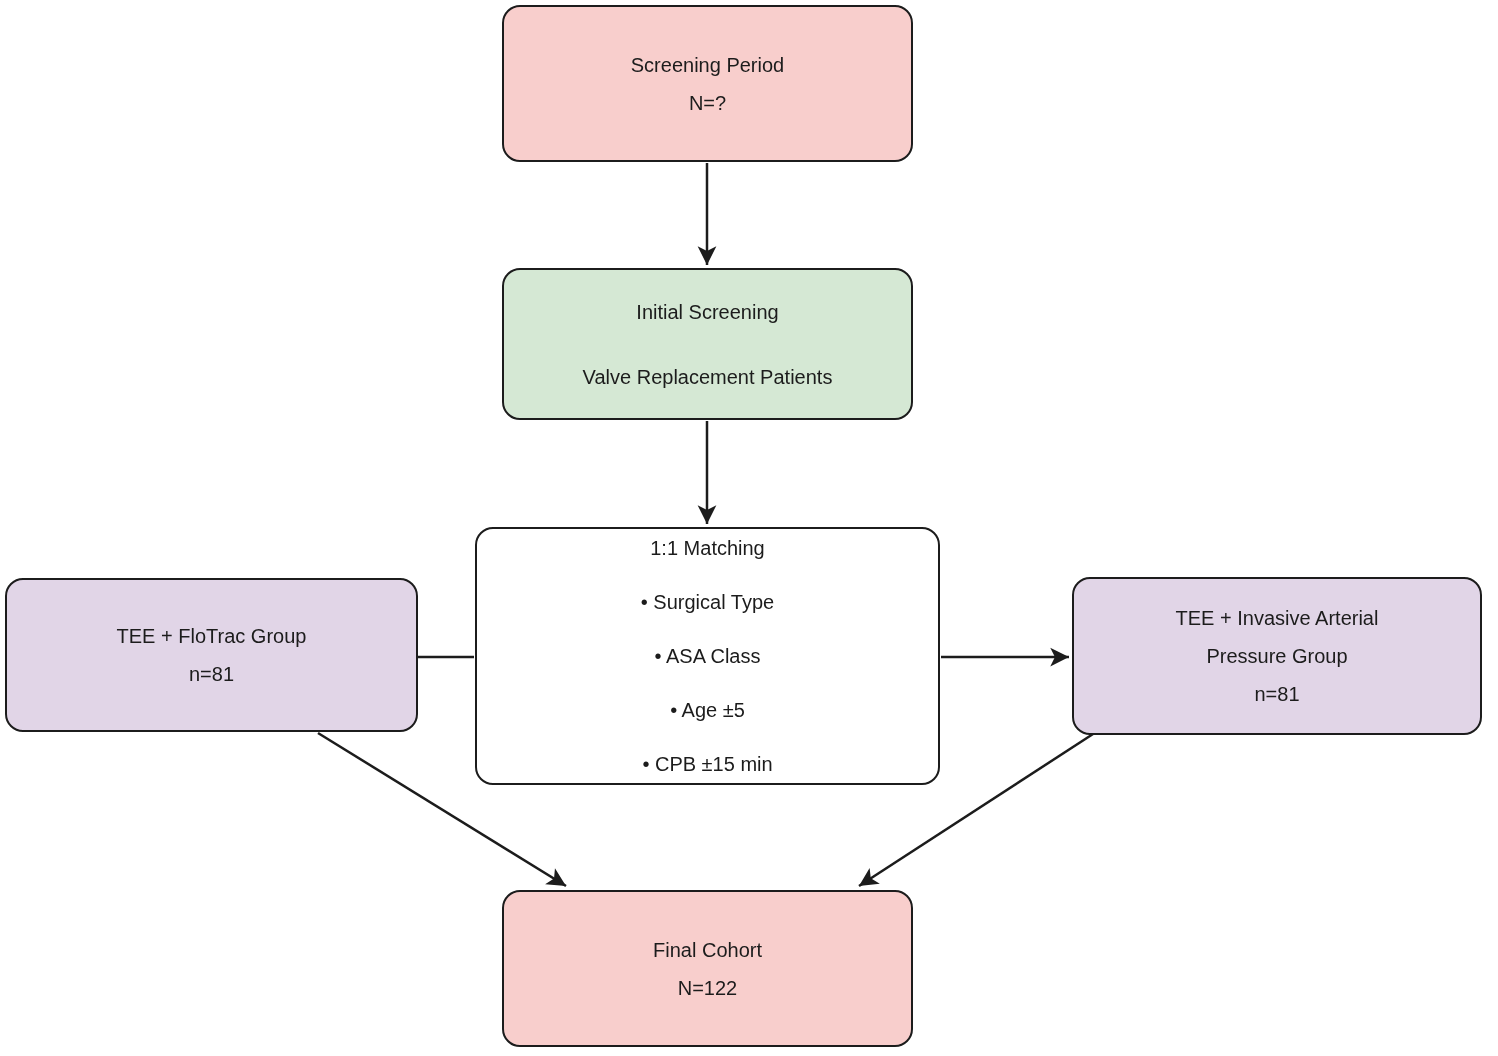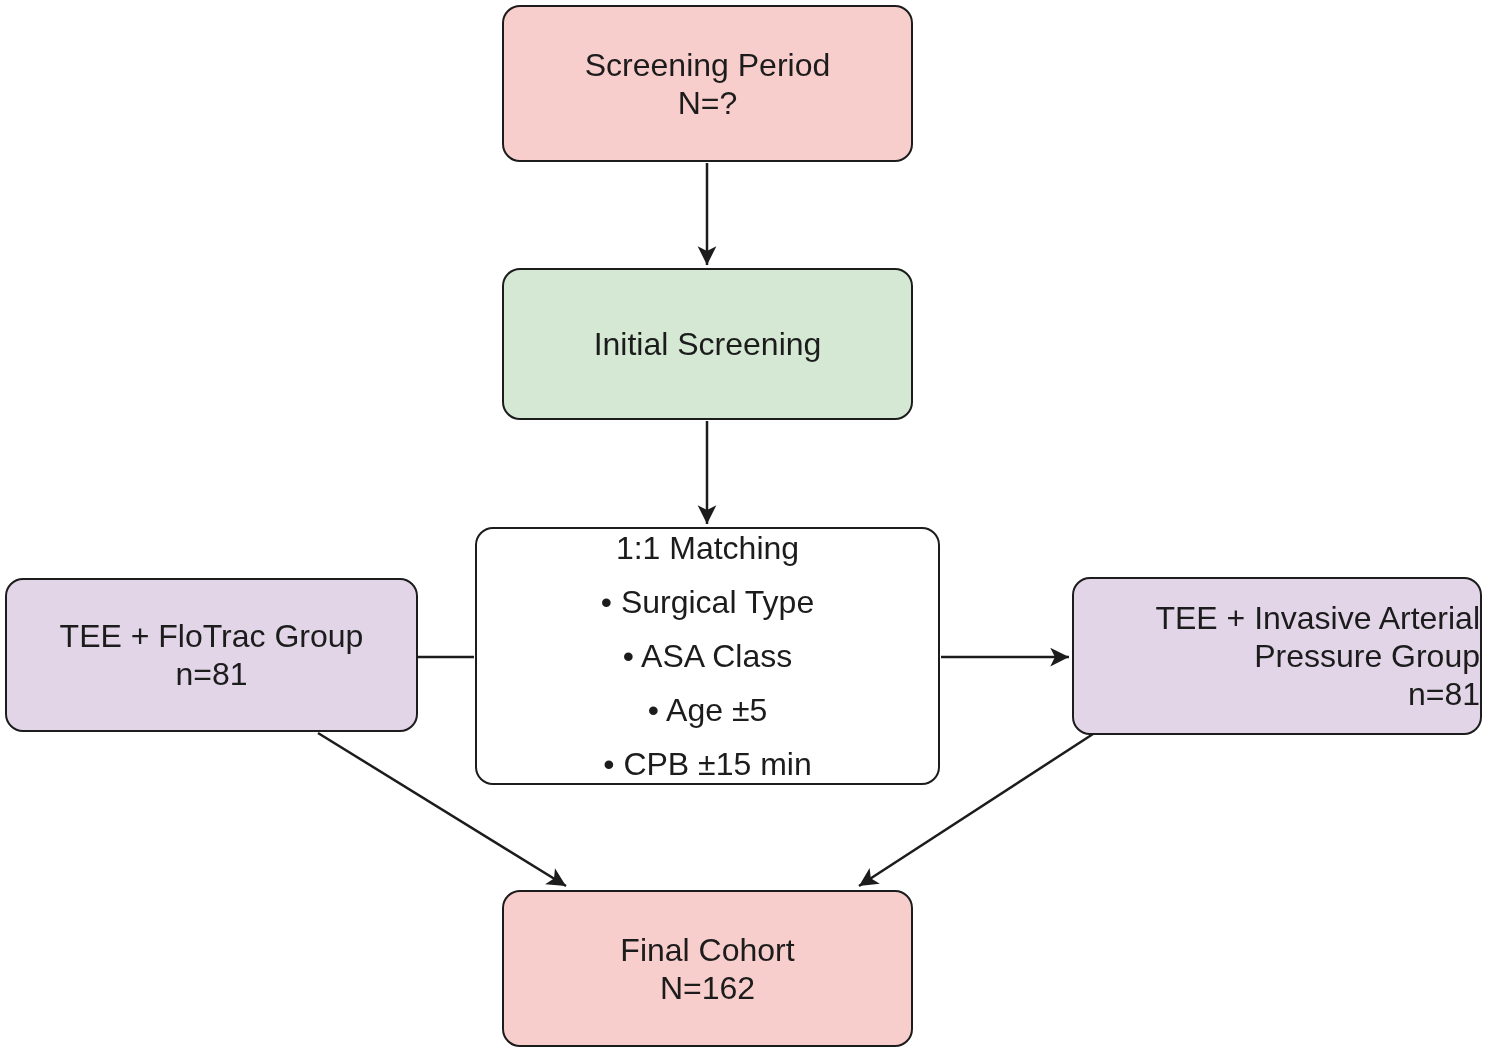--- a/index.html
+++ b/index.html
@@ -30,21 +30,21 @@
     position: absolute;
     box-sizing: border-box;
     border: 2px solid #1c1c1c;
     border-radius: 18px;
     display: flex;
     flex-direction: column;
     align-items: center;
     justify-content: center;
     text-align: center;
     color: #1c1c1c;
-    font-size: 32px;
+    font-size: 20px;
     line-height: 38px;
   }
   .node-screening   { left: 502px;  top: 5px;   width: 411px; height: 157px; }
   .node-initial     { left: 502px;  top: 268px; width: 411px; height: 152px; gap: 27px; }
   .node-matching    { left: 475px;  top: 527px; width: 465px; height: 258px; gap: 16px; }
   .node-flotrac     { left: 5px;    top: 578px; width: 413px; height: 154px; }
   .node-invasive    { left: 1072px; top: 577px; width: 410px; height: 158px; }
   .node-final       { left: 502px;  top: 890px; width: 411px; height: 157px; }
 </style>
 </head>
@@ -66,39 +66,40 @@
     <line class="edge" x1="1093" y1="734" x2="859" y2="886" marker-end="url(#ah)"></line>
   </svg>
 
   <div class="node node-screening" style="background-color: rgb(248, 206, 204);">
     <div>Screening Period</div>
     <div>N=?</div>
   </div>
 
   <div class="node node-initial" style="background-color: rgb(213, 232, 212);">
     <div>Initial Screening</div>
+    <div>Valve Replacement Patients</div>
   </div>
 
   <div class="node node-matching" style="background-color: rgb(255, 255, 255);">
     <div>1:1 Matching</div>
     <div>• Surgical Type</div>
     <div>• ASA Class</div>
     <div>• Age ±5</div>
     <div>• CPB ±15 min</div>
   </div>
 
   <div class="node node-flotrac" style="background-color: rgb(225, 213, 231);">
     <div>TEE + FloTrac Group</div>
     <div>n=81</div>
   </div>
 
-  <div class="node node-invasive" style="background-color: rgb(225, 213, 231); align-items: flex-end;">
+  <div class="node node-invasive" style="background-color: rgb(225, 213, 231);">
     <div>TEE + Invasive Arterial</div>
     <div>Pressure Group</div>
     <div>n=81</div>
   </div>
 
   <div class="node node-final" style="background-color: rgb(248, 206, 204);">
     <div>Final Cohort</div>
-    <div>N=162</div>
+    <div>N=122</div>
   </div>
 
 </div>
 
 </body></html>

